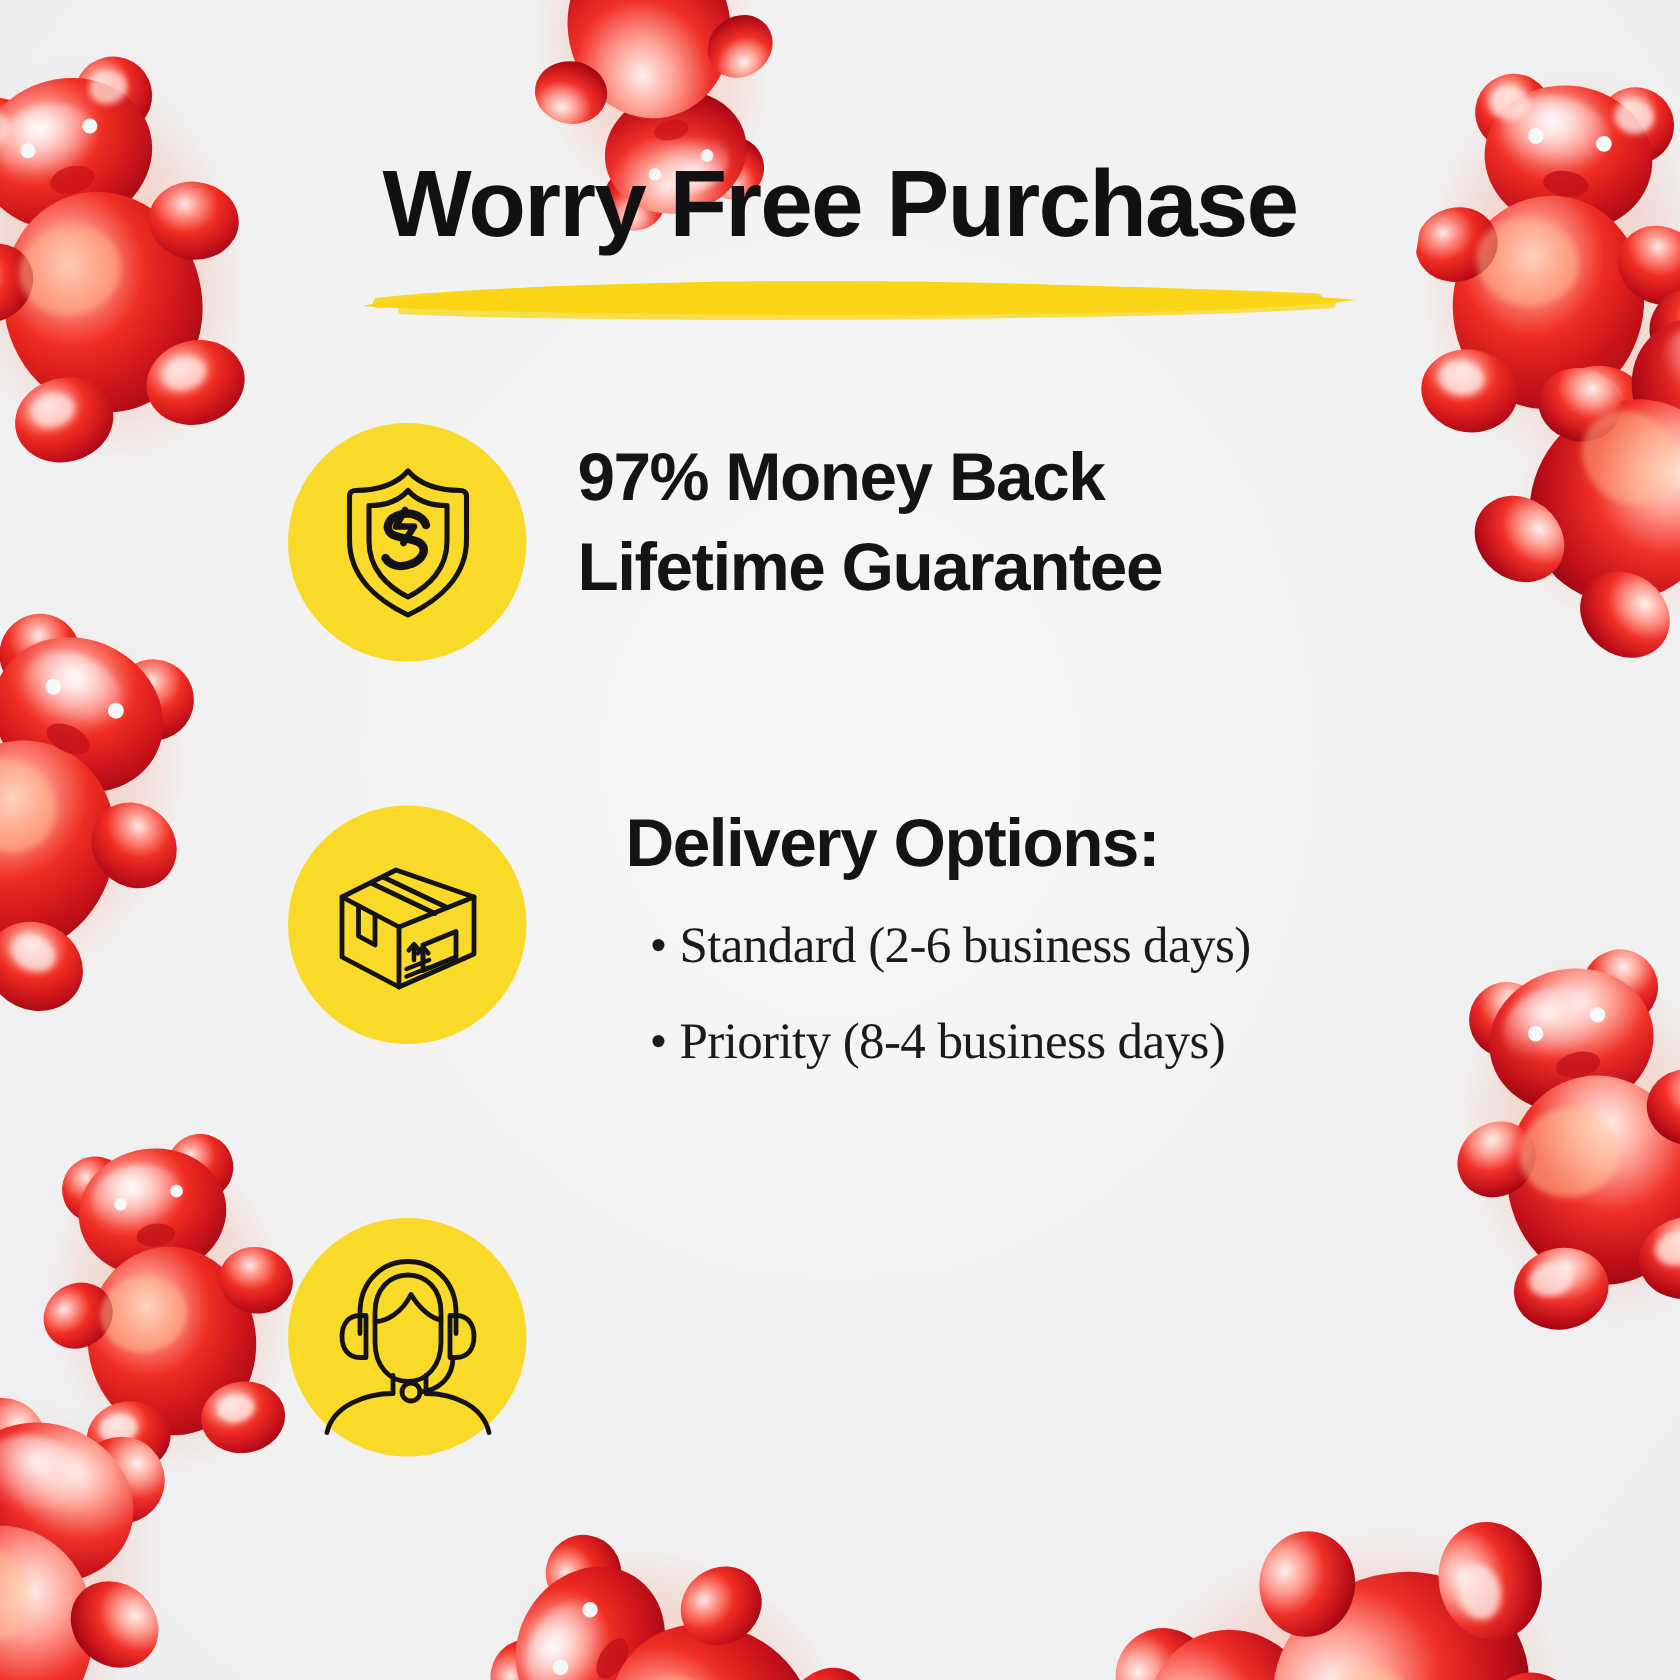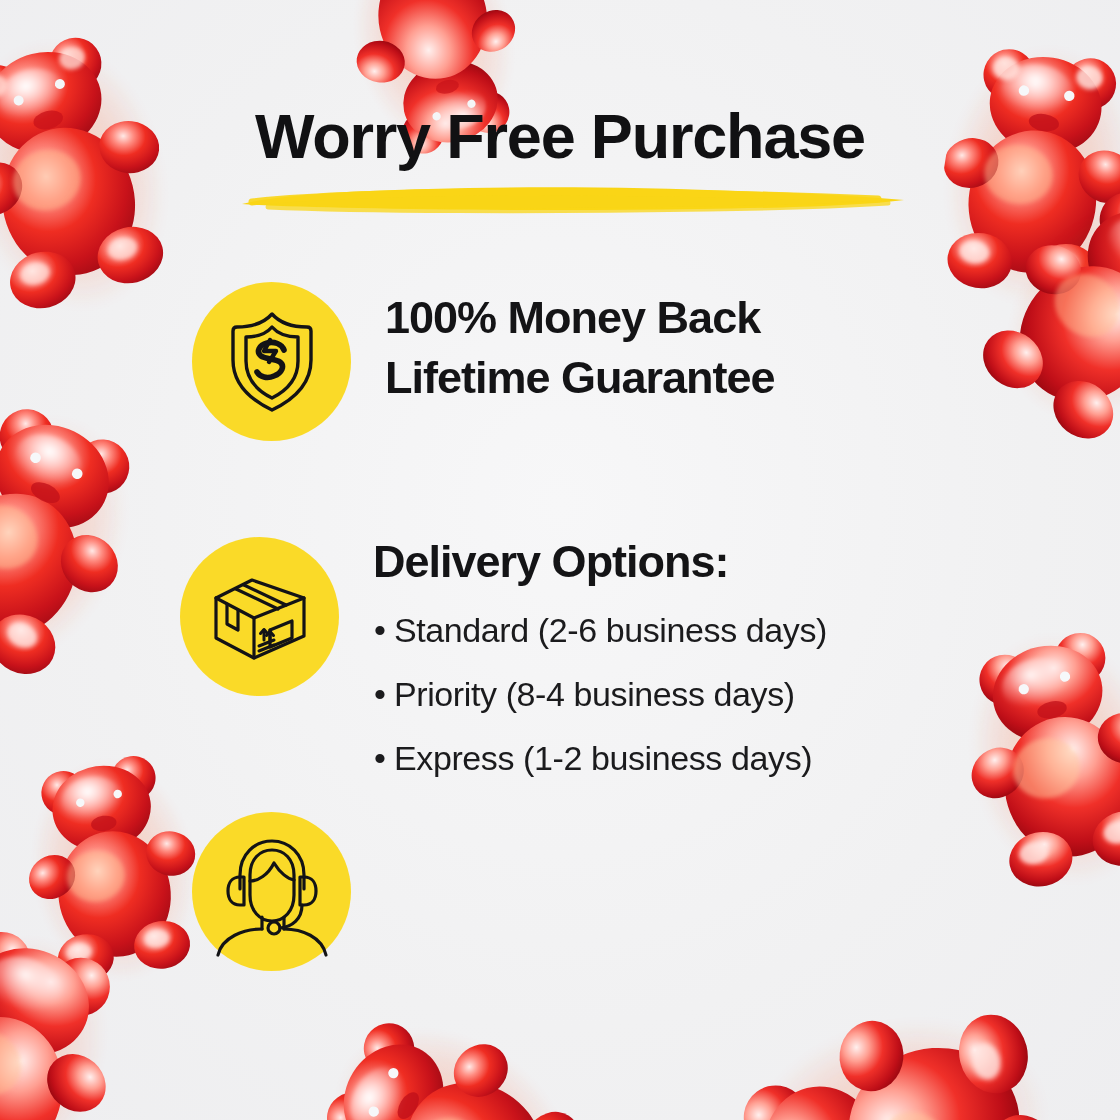--- a/index.html
+++ b/index.html
@@ -64,21 +64,21 @@
     left: 0;
     top: 282px;
     width: 1120px;
   }
   .feature {
     position: absolute;
     display: flex;
     align-items: flex-start;
   }
   .feature-1 { left: 192px; top: 0px; }
-  .feature-2 { left: 180px; top: 255px; }
+  .feature-2 { left: 192px; top: 255px; gap: 32px; }
   .feature-3 { left: 192px; top: 530px; }
 
   .icon-badge {
     position: relative;
     flex: 0 0 auto;
     width: 159px;
     height: 159px;
     border-radius: 50%;
     background: #fada28;
     display: flex;
@@ -102,22 +102,23 @@
     letter-spacing: -1.0px;
     color: #141416;
     white-space: pre-line;
   }
   .feature-2 .feature-text { padding-top: 0px; margin-left: 34px; }
   .feature-2 .feature-heading { line-height: 1.12; }
   .feature-3 .feature-text { padding-top: 24px; }
 
   .option-list {
     list-style: none;
-    margin: 12px 0 0 1px;
+    margin: 12px 0 0 16px;
     padding: 0;
+    font-family: Liberation Serif, serif;
   }
   .option-list li {
     font-size: 34px;
     line-height: 1.88;
     font-weight: 400;
     color: #1b1b1d;
     letter-spacing: -0.4px;
     white-space: nowrap;
   }
   .option-list li .bullet {
@@ -435,21 +436,21 @@
                      C 58 34, 50 31, 43 33
                      C 35 35, 32 42, 37 46
                      C 41 49, 52 49, 56 52
                      C 61 56, 58 63, 50 66
                      C 43 69, 36 67, 33 62" stroke-width="5.6"></path>
             <path d="M46 30 L 40 41 L 52 41 L 45 52" stroke-width="4.4" fill="none"></path>
           </svg>
         </span>
       </div>
       <div class="feature-text">
-        <h2 class="feature-heading">100% Money Back
+        <h2 class="feature-heading">97% Money Back
 Lifetime Guarantee</h2>
       </div>
     </div>
 
     <div class="feature feature-2">
       <div class="icon-badge">
         <span>
           <svg width="104" height="98" viewBox="0 0 104 98" fill="none" stroke="#131316" stroke-width="3.2" stroke-linecap="round" stroke-linejoin="round">
 
             <path d="M8 30 L 44 12 L 96 30 L 96 68 L 46 90 L 8 70 Z"></path>
@@ -471,21 +472,20 @@
             <path d="M51 78 L 66 72" stroke-width="3"></path>
             <path d="M51 83 L 66 77" stroke-width="3"></path>
           </svg>
         </span>
       </div>
       <div class="feature-text">
         <h2 class="feature-heading">Delivery Options:</h2>
         <ul class="option-list">
           <li><span class="bullet">•</span><span>Standard (2-6 business days)</span></li>
           <li><span class="bullet">•</span><span>Priority (8-4 business days)</span></li>
-          <li><span class="bullet">•</span><span>Express (1-2 business days)</span></li>
         </ul>
       </div>
     </div>
 
     <div class="feature feature-3">
       <div class="icon-badge badge-agent">
         <span>
           <svg width="124" height="126" viewBox="0 0 124 126" fill="none" stroke="#131316" stroke-width="3.2" stroke-linecap="round" stroke-linejoin="round">
 
             <path d="M30 60 L 30 46 C 30 25, 45 12, 62 12 C 79 12, 94 25, 94 46 L 94 60"></path>

